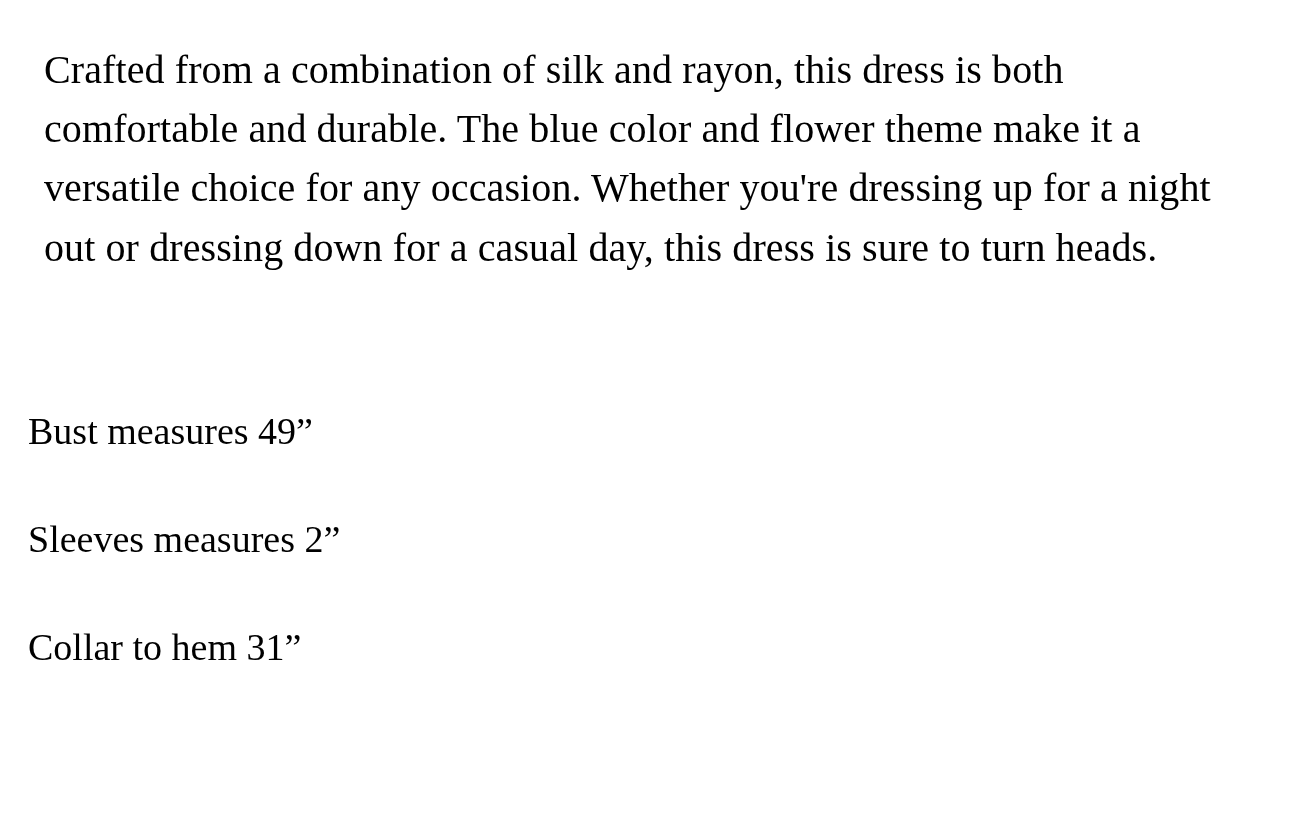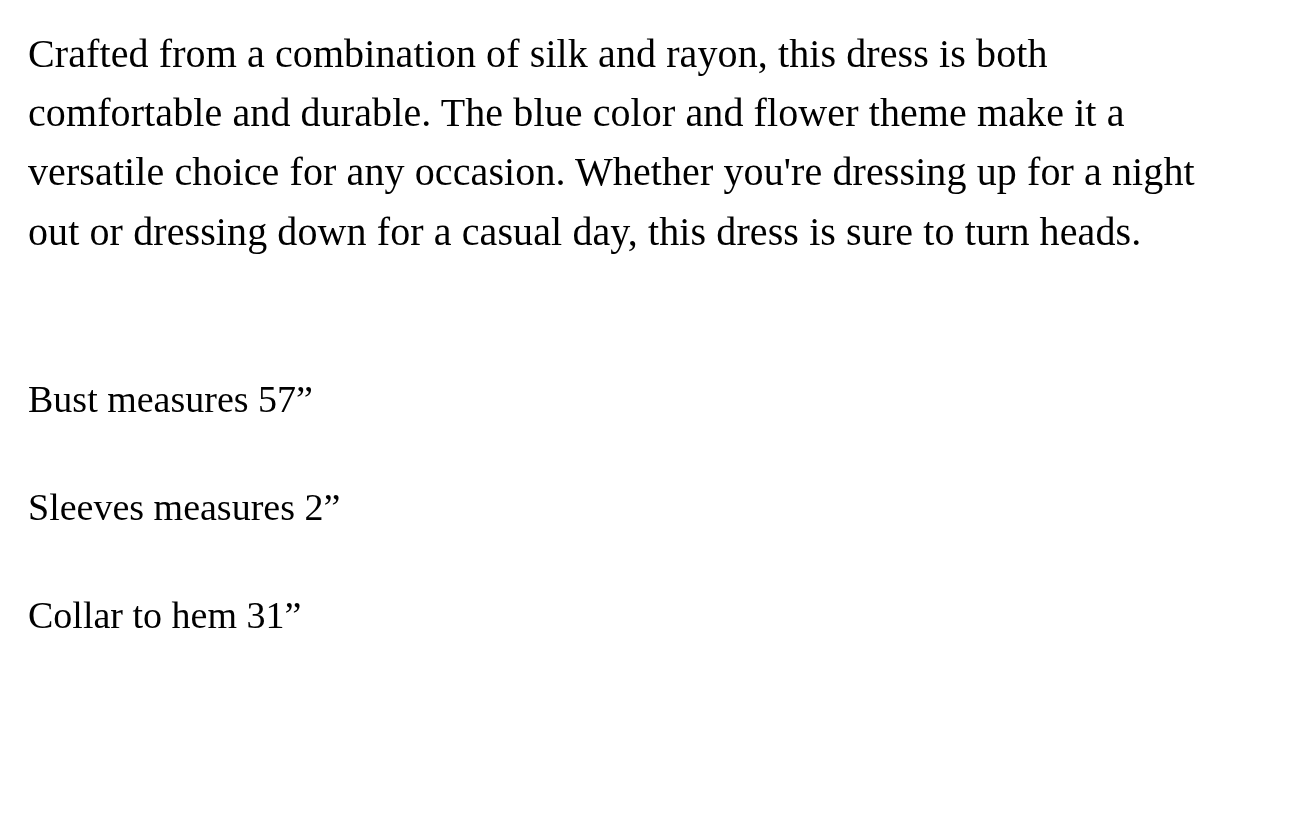--- a/index.html
+++ b/index.html
@@ -18,21 +18,21 @@
     position: relative;
     width: 1290px;
     height: 823px;
     box-sizing: border-box;
     padding: 24px 40px 0 28px;
   }
   .description {
     font-size: 40px;
     line-height: 1.48;
     letter-spacing: 0.1px;
-    margin: 0;
+    margin: 16px;
     max-width: 1230px;
   }
   .spacer {
     height: 112px;
   }
   .measurements {
     margin-top: 0;
   }
   .measure-line {
     font-size: 38px;
@@ -46,18 +46,18 @@
 </head>
 <body>
 
 <div class="page">
 
   <p class="description">Crafted from a combination of silk and rayon, this dress is both comfortable and durable. The blue color and flower theme make it a versatile choice for any occasion. Whether you're dressing up for a night out or dressing down for a casual day, this dress is sure to turn heads.</p>
 
   <div class="spacer"></div>
 
   <div class="measurements">
-    <p class="measure-line">Bust measures 57”</p>
+    <p class="measure-line">Bust measures 49”</p>
     <p class="measure-line">Sleeves measures 2”</p>
     <p class="measure-line">Collar to hem 31”</p>
   </div>
 
 </div>
 
 </body></html>

